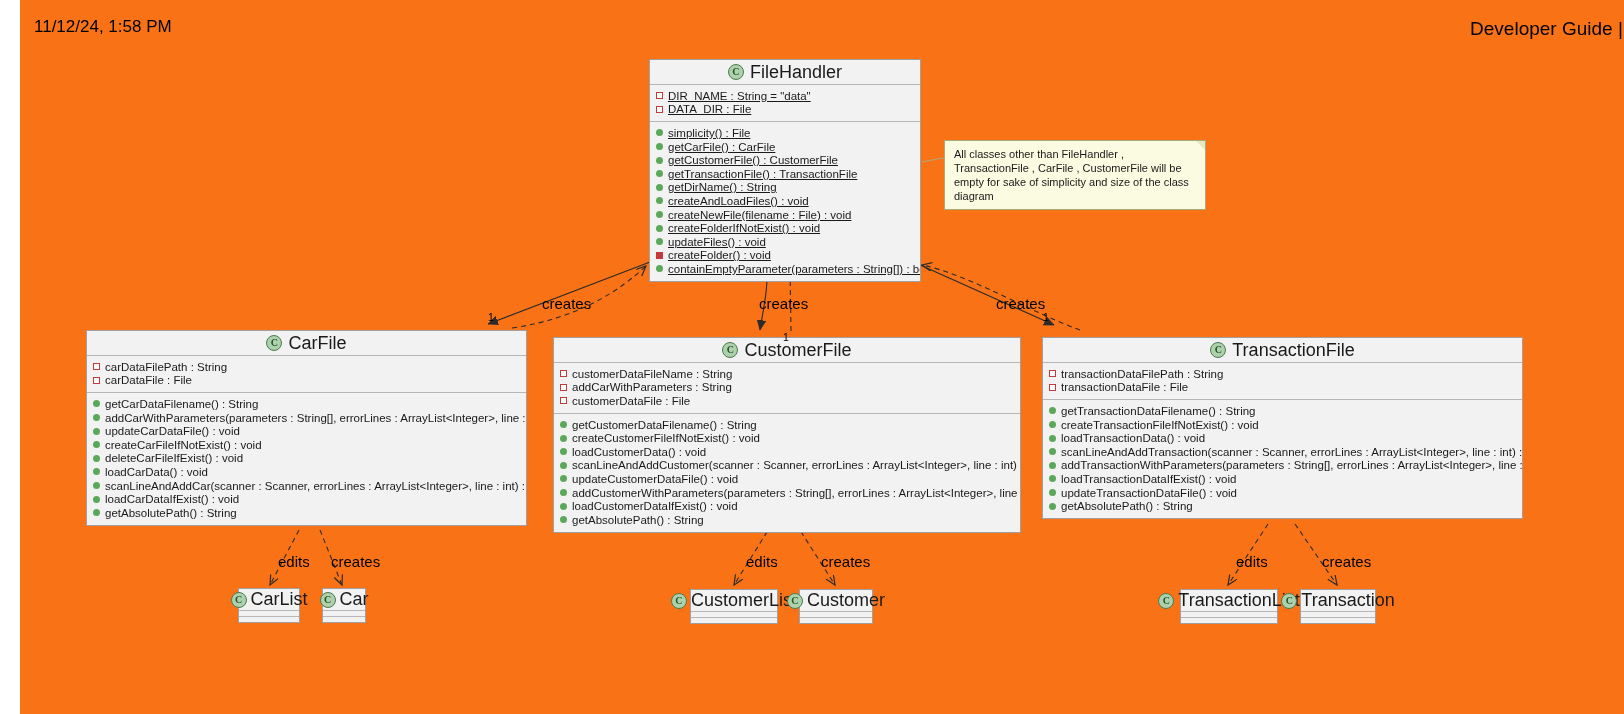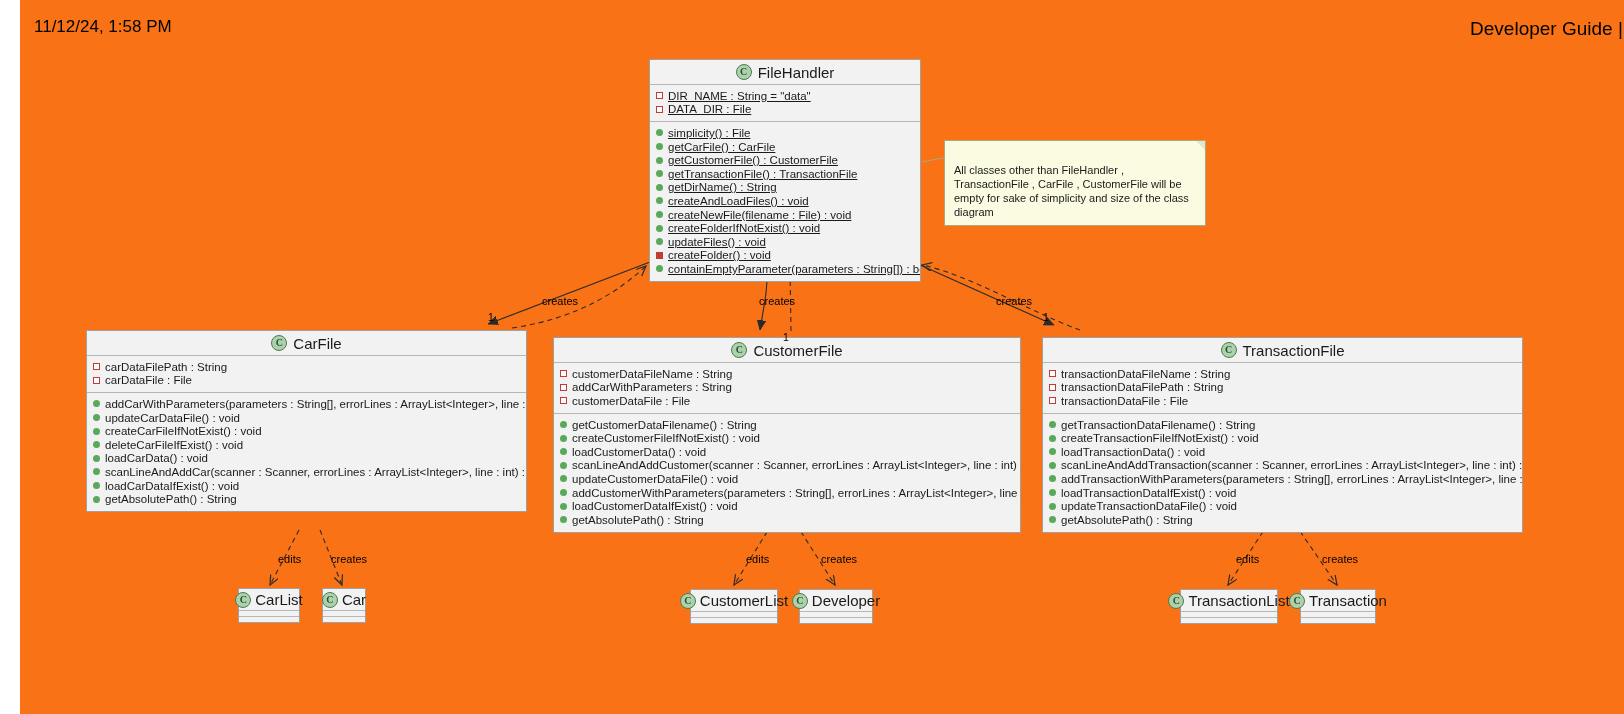--- a/index.html
+++ b/index.html
@@ -37,21 +37,21 @@
   }
   
   #wires {
     position: absolute;
     left: 0; top: 0;
     width: 1624px; height: 714px;
     pointer-events: none;
   }
   .edge-label {
     position: absolute;
-    font-size: 11px;
+    font-size: 15px;
     color: #000000;
     white-space: nowrap;
   }
   .mult-label {
     position: absolute;
     font-size: 10.5px;
     color: #000000;
     white-space: nowrap;
   }
   
@@ -79,21 +79,21 @@
     border: 1px solid #4f7a4f;
     color: #29542b;
     font-size: 10px;
     font-weight: bold;
     line-height: 13px;
     text-align: center;
     flex: 0 0 auto;
     font-family: "Liberation Serif", serif;
   }
   .cls-name {
-    font-size: 15px;
+    font-size: 18px;
     color: #1a1a1a;
   }
   .compartment {
     padding: 4px 0 5px 0;
     border-bottom: 1px solid #b7b7b7;
     background: #f2f2f2;
   }
   .compartment:last-child { border-bottom: none; }
   .member {
     display: flex;
@@ -146,21 +146,21 @@
     height: 5px;
     border-bottom: 1px solid #b7b7b7;
   }
   .uml-small .stripe:last-child { border-bottom: none; }
   
   .note {
     position: absolute;
     background: #fbfbe2;
     border: 1px solid #a9a97a;
     box-sizing: border-box;
-    padding: 22px 8px 6px 9px;
+    padding: 6px 8px 6px 9px;
     font-size: 11px;
     line-height: 14px;
     color: #1a1a1a;
   }
   .note-fold {
     position: absolute;
     right: 0; top: 0;
     width: 0; height: 0;
     border-left: 9px solid transparent;
     border-top: 9px solid #e7e7c4;
@@ -290,20 +290,24 @@
           <span class="mtext">carDataFilePath : String</span>
         </div>
         <div class="member">
           <span class="vis priv"></span>
           <span class="mtext">carDataFile : File</span>
         </div>
       </div>
     <div class="compartment">
         <div class="member">
           <span class="vis pub"></span>
+          <span class="mtext">getCarDataFilename() : String</span>
+        </div>
+        <div class="member">
+          <span class="vis pub"></span>
           <span class="mtext">addCarWithParameters(parameters : String[], errorLines : ArrayList&lt;Integer&gt;, line : int) : void</span>
         </div>
         <div class="member">
           <span class="vis pub"></span>
           <span class="mtext">updateCarDataFile() : void</span>
         </div>
         <div class="member">
           <span class="vis pub"></span>
           <span class="mtext">createCarFileIfNotExist() : void</span>
         </div>
@@ -386,24 +390,20 @@
   </div>
 
   <div class="uml" id="box-transactionfile" style="left:1022px; top:337px; width:481px;">
     <div class="title-bar">
       <span class="cicon">C</span>
       <span class="cls-name">TransactionFile</span>
     </div>
     <div class="compartment">
         <div class="member">
           <span class="vis priv"></span>
-          <span class="mtext">transactionDataFileName : String</span>
-        </div>
-        <div class="member">
-          <span class="vis priv"></span>
           <span class="mtext">transactionDataFilePath : String</span>
         </div>
         <div class="member">
           <span class="vis priv"></span>
           <span class="mtext">transactionDataFile : File</span>
         </div>
       </div>
     <div class="compartment">
         <div class="member">
           <span class="vis pub"></span>
@@ -463,21 +463,21 @@
       <span class="cicon">C</span>
       <span class="cls-name">CustomerList</span>
     </div>
     <div class="stripe"></div>
     <div class="stripe"></div>
   </div>
 
   <div class="uml-small" style="left:779px; top:589px; width:74px;">
     <div class="title-bar">
       <span class="cicon">C</span>
-      <span class="cls-name">Developer</span>
+      <span class="cls-name">Customer</span>
     </div>
     <div class="stripe"></div>
     <div class="stripe"></div>
   </div>
 
   <div class="uml-small" style="left:1160px; top:589px; width:98px;">
     <div class="title-bar">
       <span class="cicon">C</span>
       <span class="cls-name">TransactionList</span>
     </div>

